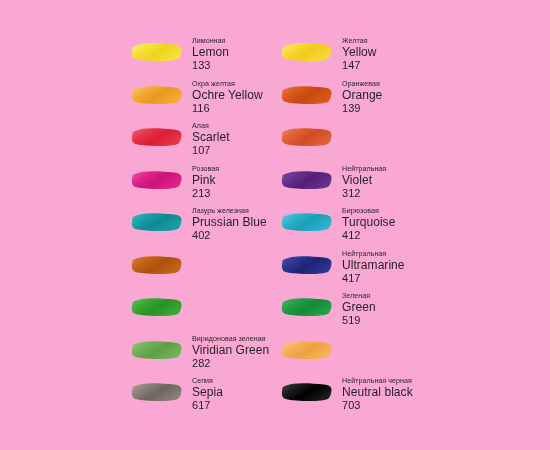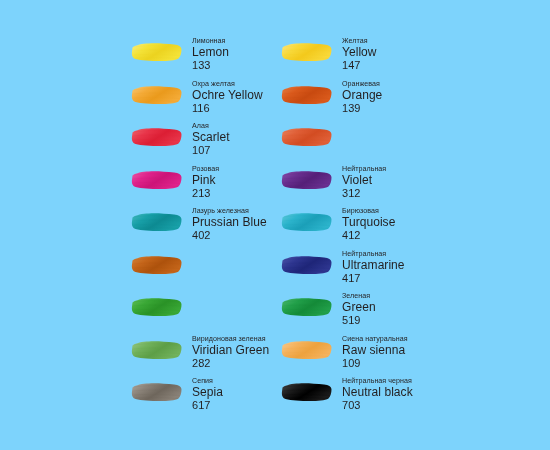--- a/index.html
+++ b/index.html
@@ -10,21 +10,21 @@
     width: 550px;
     height: 450px;
     background: #ffffff;
     font-family: "Liberation Sans", sans-serif;
     overflow: hidden;
   }
   #chart {
     position: relative;
     width: 550px;
     height: 450px;
-    background: #7dd3fc;
+    background: #f9a8d4;
   }
   .grid {
     position: absolute;
     left: 131px;
     top: 36px;
     width: 320px;
     display: grid;
     grid-template-columns: 150px 150px;
     column-gap: 0px;
     row-gap: 0px;
@@ -429,25 +429,20 @@
                 <stop offset="1" stop-color="#f4b25c"></stop>
               </linearGradient>
             </defs>
             <path d="M3,13 C10,8 22,5 36,5 C52,4 70,6 86,7 C95,8 101,11 101,17 C101,24 99,31 95,35 C88,39 74,40 58,40 C40,40 20,39 9,36 C3,34 1,28 2,21 Z" fill="url(#g15)"></path>
             <path d="M6,12 C28,8 62,9 96,12" stroke="#eda23e" stroke-width="1.6" fill="none" opacity="0.22"></path>
             <path d="M5,20 C30,17 66,18 99,20" stroke="#eda23e" stroke-width="1.6" fill="none" opacity="0.16"></path>
             <path d="M7,28 C32,26 64,27 97,29" stroke="#eda23e" stroke-width="1.6" fill="none" opacity="0.2"></path>
             <path d="M9,34 C34,33 66,33 94,35" stroke="#eda23e" stroke-width="1.6" fill="none" opacity="0.25"></path>
           </svg>
         </div>
-        <div class="labels">
-          <div class="name-ru">Сиена натуральная</div>
-          <div class="name-en">Raw sienna</div>
-          <div class="code">109</div>
-        </div>
       </div>
       <div class="swatch-item">
         <div class="swatch-wrap">
           <svg class="swatch" viewBox="0 0 104 44" preserveAspectRatio="none">
             <defs>
               <linearGradient id="g16" x1="0" y1="0" x2="1" y2="0.55">
                 <stop offset="0" stop-color="#b0a99f"></stop>
                 <stop offset="0.32" stop-color="#8a8278"></stop>
                 <stop offset="0.62" stop-color="#6e665c"></stop>
                 <stop offset="1" stop-color="#8a8278"></stop>

